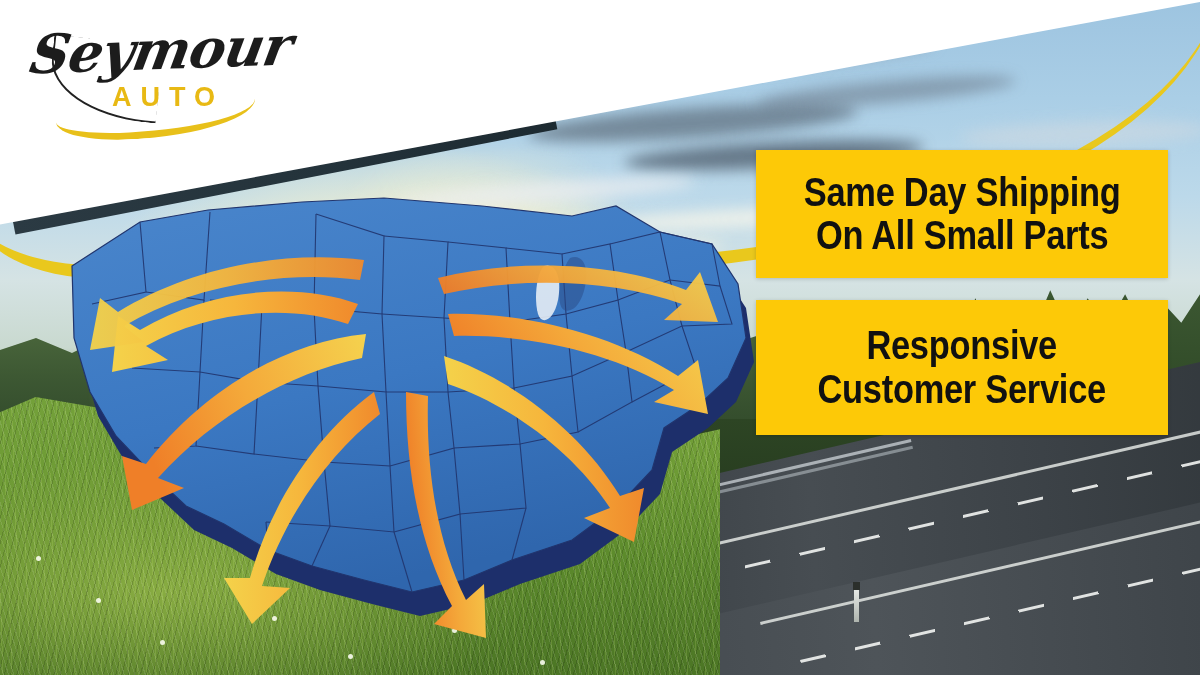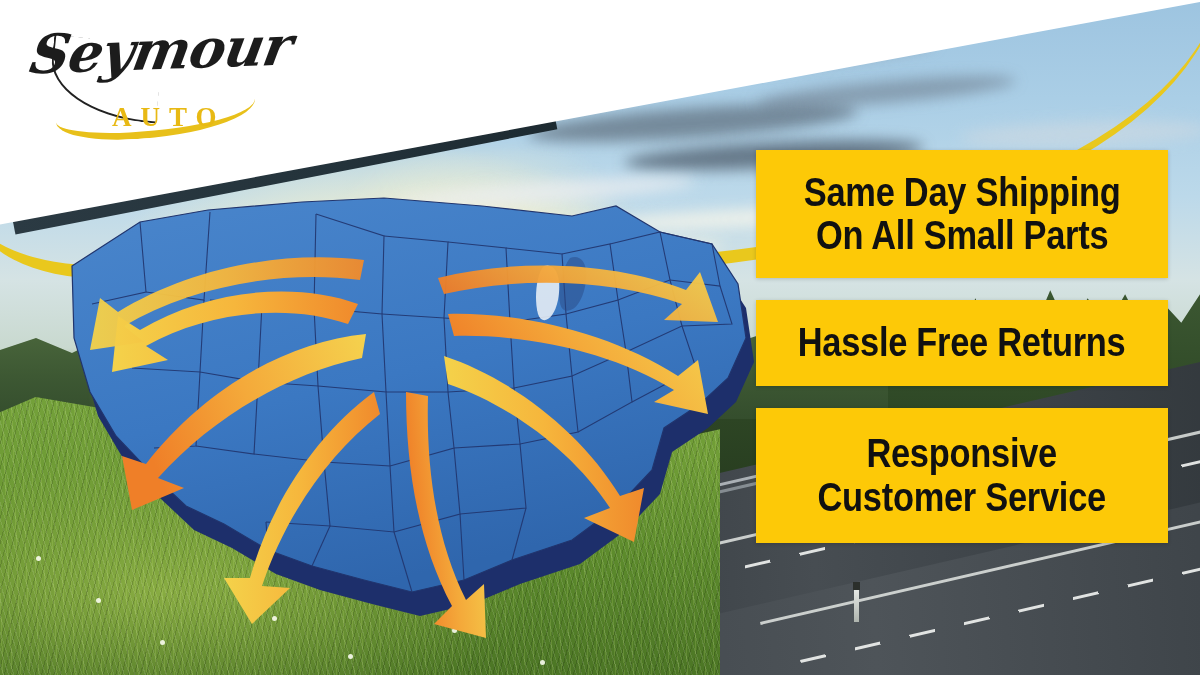--- a/index.html
+++ b/index.html
@@ -129,24 +129,23 @@
   .logo{ position:absolute; left:26px; top:16px; width:250px; height:110px; }
   .logo-script{
     position:absolute; left:6px; top:2px;
     font-family:"DejaVu Serif", serif;
     font-style:italic; font-weight:700;
     font-size:54px; color:#1c1c1c;
     letter-spacing:-1px; transform:skewX(-12deg) rotate(-2deg);
   }
   .logo-auto{
     position:absolute; left:86px; top:66px;
-    font-family:Liberation Serif, serif;
+    font-family:Liberation Sans, sans-serif;
     font-weight:700; font-size:27px; color:#e8b914;
     letter-spacing:9px;
-    margin-top:20px;
   }
   .logo-swoosh{
     position:absolute; left:30px; top:84px; width:200px; height:38px;
     border-bottom:7px solid #e8c01a;
     border-radius:0 0 70% 40% / 0 0 100% 60%;
     transform:rotate(-3deg);
   }
   .logo-swoosh2{
     position:absolute; left:24px; top:24px; width:110px; height:78px;
     border-left:2.5px solid #222; border-bottom:2.5px solid #222;
@@ -382,25 +381,20 @@
 
   <div class="bars">
 
     <div class="bar bar-1">
       <div class="bar-text">
         <span>Same Day Shipping</span><br>
         <span>On All Small Parts</span>
       </div>
     </div>
 
-    <div class="bar bar-2">
-      <div class="bar-text">
-        <span>Hassle Free Returns</span>
-      </div>
-    </div>
 
     <div class="bar bar-3">
       <div class="bar-text">
         <span>Responsive</span><br>
         <span>Customer Service</span>
       </div>
     </div>
 
   </div>
 

